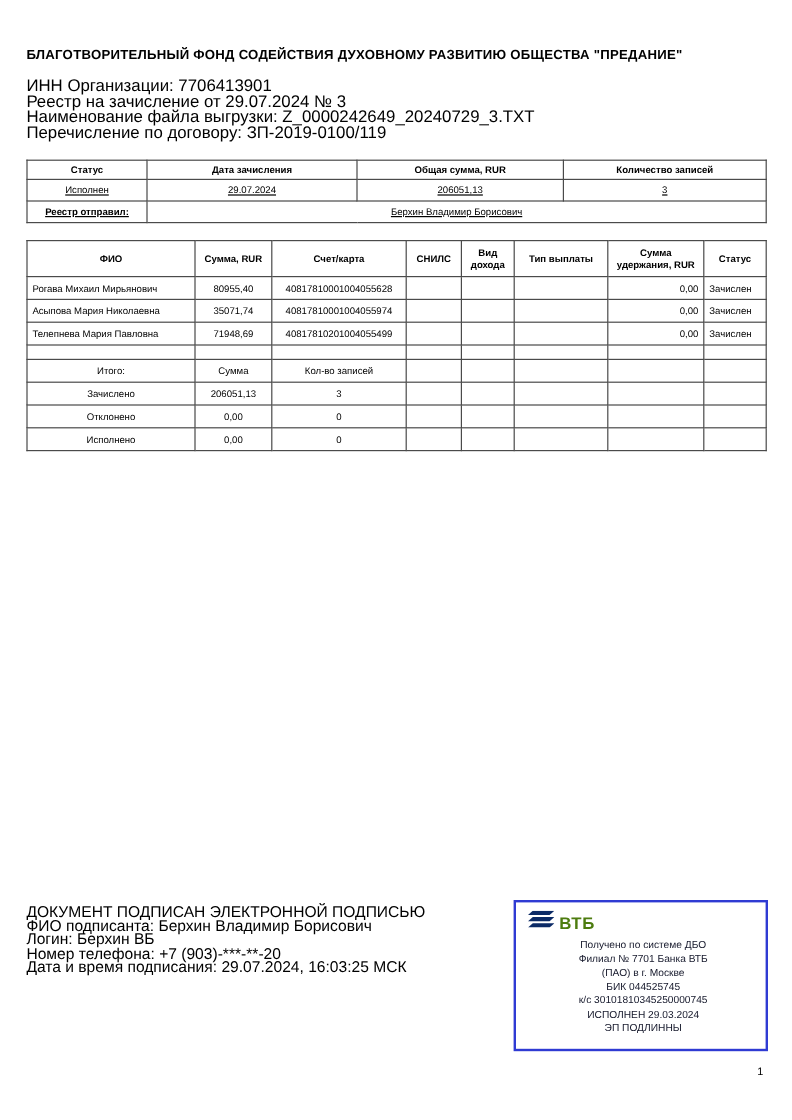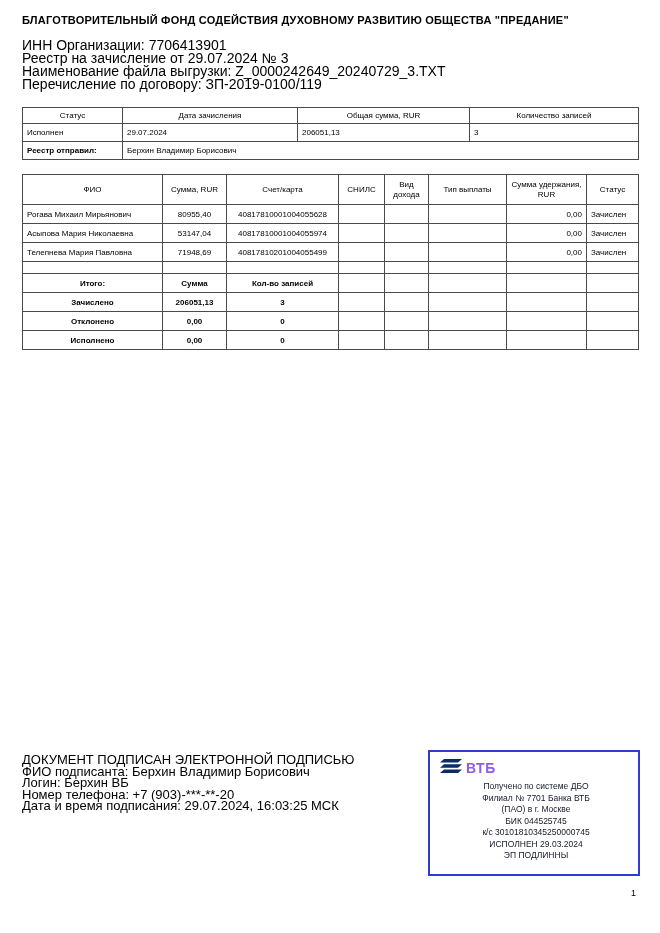--- a/index.html
+++ b/index.html
@@ -4,21 +4,21 @@
 <style>
   * { margin:0; padding:0; box-sizing:border-box; }
   html,body { width:660px; height:933px; }
   body {
     background:#ffffff;
     color:#000000;
     font-family:"Liberation Sans", sans-serif;
     position:relative;
     overflow:hidden;
   }
-  .content { padding:14px 22px 0 22px; }
+  .content { padding:40px 22px 0 22px; }
 
   .doc-title {
     font-size:11px;
     font-weight:bold;
     margin-bottom:13px;
     letter-spacing:.2px;
   }
   .info-line {
     font-size:14px;
     line-height:13px;
@@ -26,34 +26,34 @@
 
   table { border-collapse:collapse; width:616px; table-layout:fixed; }
   td, th {
     border:1px solid #4a4a4a;
     font-size:8px;
     padding:3px 4px;
     vertical-align:middle;
     overflow:hidden;
     white-space:nowrap;
   }
-  th { font-weight:normal; text-align:center; }
+  th { font-weight:bold; text-align:center; }
 
   .summary-table { margin-top:16px; }
-  .summary-table td { text-align:left; height:18px; }
+  .summary-table td { text-align:center; height:18px;text-decoration:underline; }
   .summary-table .sender-label { font-weight:bold; }
 
   .detail-table { margin-top:14px; }
   .detail-table th { white-space:normal; line-height:10px; height:30px; }
   .detail-table td { height:19px; }
   .detail-table td.left { text-align:left; }
   .detail-table td.center { text-align:center; }
   .detail-table td.right { text-align:right; }
   .spacer-row td { height:12px; }
-  .totals td { font-weight:bold; text-align:center; }
+  .totals td { font-weight:normal; text-align:center; }
 
   .signature-block {
     position:absolute;
     left:22px;
     top:754px;
     font-size:13px;
     line-height:11.5px;
   }
 
   .stamp {
@@ -67,21 +67,21 @@
     background:#ffffff;
   }
   .stamp-logo-row {
     display:flex;
     align-items:center;
     gap:4px;
   }
   .stamp-logo-text {
     font-size:14px;
     font-weight:bold;
-    color:#8b5cf6;
+    color:#4d7c0f;
     letter-spacing:.5px;
   }
   .stamp-lines {
     margin-top:4px;
     text-align:center;
     font-size:8.5px;
     line-height:11.5px;
     color:#15182b;
   }
 
@@ -161,21 +161,21 @@
       <td class="center">80955,40</td>
       <td class="center">40817810001004055628</td>
       <td class="center"></td>
       <td class="center"></td>
       <td class="center"></td>
       <td class="right">0,00</td>
       <td class="left">Зачислен</td>
     </tr>
     <tr>
       <td class="left">Асыпова Мария Николаевна</td>
-      <td class="center">53147,04</td>
+      <td class="center">35071,74</td>
       <td class="center">40817810001004055974</td>
       <td class="center"></td>
       <td class="center"></td>
       <td class="center"></td>
       <td class="right">0,00</td>
       <td class="left">Зачислен</td>
     </tr>
     <tr>
       <td class="left">Телепнева Мария Павловна</td>
       <td class="center">71948,69</td>

